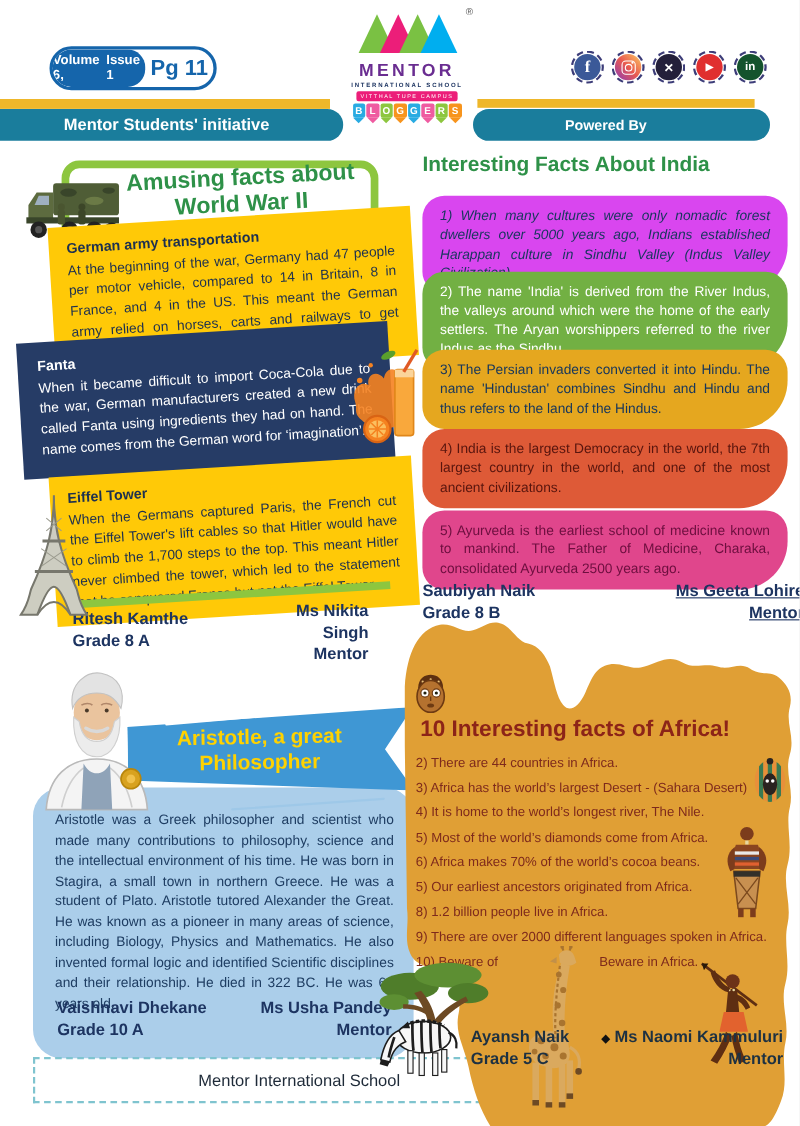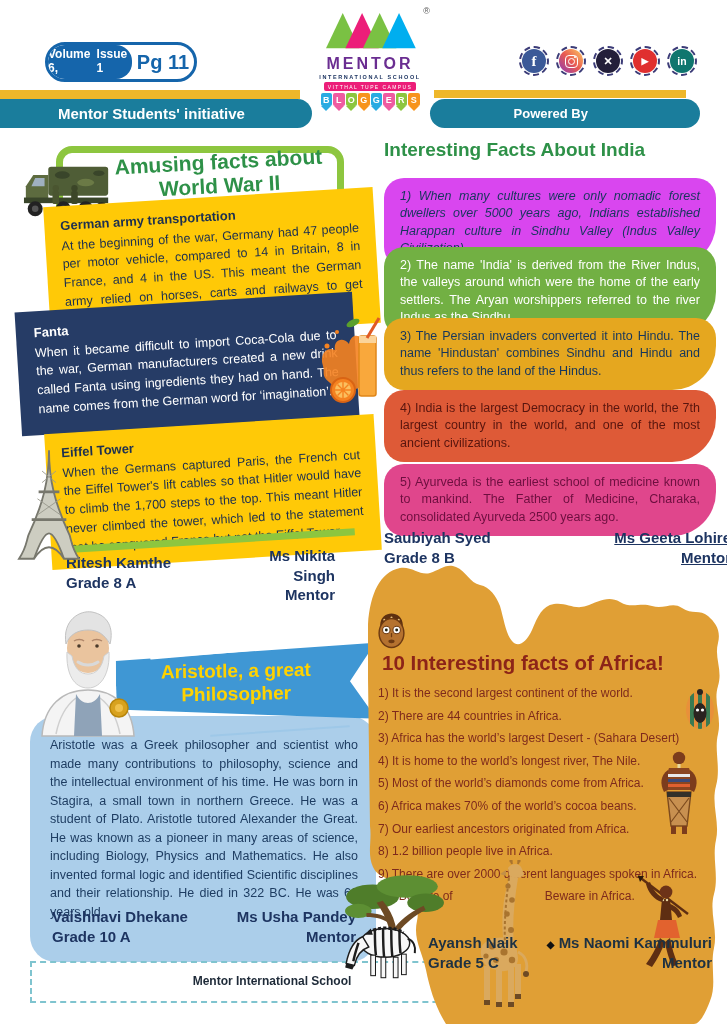--- a/index.html
+++ b/index.html
@@ -24,21 +24,21 @@
   .social { position:absolute; left:519px; top:46px; display:flex; gap:7px; }
   .soc-ring { width:30px; height:30px; border:2px dashed #3c3c78; border-radius:50%; display:flex; align-items:center; justify-content:center; }
   .soc { width:24px; height:24px; border-radius:50%; color:#fff; display:flex; align-items:center; justify-content:center; font-weight:bold; }
   .soc-fb { background:#3b5998; font-size:15px; font-family:"Liberation Serif", serif; }
   .soc-ig { background:linear-gradient(45deg,#8a3ab9,#e95950,#fccc63); }
   .ig-cam { position:relative; width:13px; height:13px; border:1.6px solid #fff; border-radius:4px; }
   .ig-cam::before { content:""; position:absolute; left:2.6px; top:2.6px; width:5px; height:5px; border:1.4px solid #fff; border-radius:50%; }
   .ig-cam::after { content:""; position:absolute; right:0.5px; top:0.5px; width:1.8px; height:1.8px; background:#fff; border-radius:50%; }
   .soc-x { background:#231f3a; font-size:11px; }
   .soc-yt { background:#e02f2f; font-size:9px; }
-  .soc-in { background:#0f766e; font-size:10.5px; }
+  .soc-in { background:#14532d; font-size:10.5px; }
 
   .ybar-left { position:absolute; left:0; top:90px; width:300px; height:9px; background:#eeb72a; }
   .tbar-left { position:absolute; left:0; top:99px; width:312px; height:29px; background:#1a7d9c; border-radius:0 15px 15px 0; color:#fff; font-weight:bold; font-size:15px; line-height:29px; padding-left:58px; }
   .ybar-right { position:absolute; left:434px; top:90px; width:252px; height:8px; background:#eeb72a; }
   .tbar-right { position:absolute; left:430px; top:99px; width:270px; height:29px; background:#1a7d9c; border-radius:15px; color:#ffffff; font-weight:bold; font-size:13px; line-height:29px; text-align:right; padding-right:112px; }
   .scribido-box { position:absolute; left:600px; top:91px; width:94px; height:37px; background:#fff; border:1px solid #ddd; border-radius:8px; text-align:center; padding-top:4px; }
   .scribido-word { font-style:italic; font-weight:bold; font-size:16px; font-family:"Liberation Serif", serif; line-height:1; }
   .scribido-sub { font-size:4.5px; color:#999; margin-top:1px; }
 
   
@@ -77,21 +77,21 @@
   .af { z-index:11; }
   .africa-title { position:absolute; left:382px; top:651px; width:338px; color:#8c2418; font-weight:bold; font-size:20.5px; z-index:11; }
   .africa-facts { position:absolute; left:378px; top:686px; width:344px; z-index:11; color:#7e2a1c; font-size:12px; }
   .af-line { margin-bottom:8.6px; }
   .af-gap { display:inline-block; width:92px; }
   .africa-credit { z-index:12; }
   .diamond { color:#111; font-size:10px; }
 
   
   .footer { position:absolute; left:30px; top:961px; width:670px; height:42px; border:2px dashed #7fc4cf; z-index:5; }
-  .foot-school { position:absolute; left:60px; top:11px; width:360px; text-align:center; font-weight:bold; font-size:12px; color:#1e2a38; }
+  .foot-school { position:absolute; left:60px; top:11px; width:360px; text-align:center; font-weight:normal; font-size:15px; color:#1e2a38; }
   .foot-div { position:absolute; left:440px; top:8px; width:2px; height:25px; background:#7b2d8b; }
   .foot-campus { position:absolute; left:470px; top:11px; font-weight:bold; font-size:13.5px; color:#1e2a38; white-space:nowrap; }
 
   .z12 { z-index:12; }
 </style>
 </head>
 <body>
 
 <div class="page">
 
@@ -254,21 +254,21 @@
   </div>
 
   <div class="india-title">Interesting Facts About India</div>
   <div class="icard ic1">1) When many cultures were only nomadic forest dwellers over 5000 years ago, Indians established Harappan culture in Sindhu Valley (Indus Valley Civilization)</div>
   <div class="icard ic2">2) The name 'India' is derived from the River Indus, the valleys around which were the home of the early settlers. The Aryan worshippers referred to the river Indus as the Sindhu.</div>
   <div class="icard ic3">3) The Persian invaders converted it into Hindu. The name 'Hindustan' combines Sindhu and Hindu and thus refers to the land of the Hindus.</div>
   <div class="icard ic4">4) India is the largest Democracy in the world, the 7th largest country in the world, and one of the most ancient civilizations.</div>
   <div class="icard ic5">5) Ayurveda is the earliest school of medicine known to mankind. The Father of Medicine, Charaka, consolidated Ayurveda 2500 years ago.</div>
 
   <div class="credit" style="left:384px; top:528px;">
-    <div>Saubiyah Syed</div>
+    <div>Saubiyah Naik</div>
     <div>Grade 8 B</div>
   </div>
   <div class="credit cr-right" style="left:605px; top:528px; width:126px;text-decoration:underline;">
     <div>Ms Geeta Lohire</div>
     <div>Mentor</div>
   </div>
 
   <div class="ar-card">
     <div class="ar-body">Aristotle was a Greek philosopher and scientist who made many contributions to philosophy, science and the intellectual environment of his time. He was born in Stagira, a small town in northern Greece. He was a student of Plato. Aristotle tutored Alexander the Great. He was known as a pioneer in many areas of science, including Biology, Physics and Mathematics. He also invented formal logic and identified Scientific disciplines and their relationship. He died in 322 BC. He was 60 years old.</div>
     <div class="credit" style="left:22px; bottom:16px; top:auto; position:absolute;">
@@ -317,27 +317,26 @@
       <circle cx="20" cy="18" r="3.6" fill="#fff" stroke="#6d3a12"></circle>
     <circle cx="10" cy="18" r="1.4" fill="#221"></circle>
       <circle cx="20" cy="18" r="1.4" fill="#221"></circle>
     <ellipse cx="15" cy="29" rx="3" ry="1.8" fill="#6d3a12"></ellipse>
     <line x1="15" y1="21" x2="15" y2="25" stroke="#6d3a12" stroke-width="1.2"></line>
   </svg>
 
   <div class="africa-title">10 Interesting facts of Africa!</div>
 
   <div class="africa-facts">
-    <div class="af-line">1) It is the second largest continent of the world.</div>
     <div class="af-line">2) There are 44 countries in Africa.</div>
     <div class="af-line">3) Africa has the world’s largest Desert - (Sahara Desert)</div>
     <div class="af-line">4) It is home to the world’s longest river, The Nile.</div>
     <div class="af-line">5) Most of the world’s diamonds come from Africa.</div>
     <div class="af-line">6) Africa makes 70% of the world’s cocoa beans.</div>
-    <div class="af-line">7) Our earliest ancestors originated from Africa.</div>
+    <div class="af-line">5) Our earliest ancestors originated from Africa.</div>
     <div class="af-line">8) 1.2 billion people live in Africa.</div>
     <div class="af-line">9) There are over 2000 different languages spoken in Africa.</div>
     <div class="af-line">
       <span>10)  Beware  of</span><span class="af-gap"></span><span>Beware in Africa.</span>
     </div>
   </div>
 
   <svg class="illus af" style="left:682px; top:686px;" width="36" height="44" viewBox="0 0 36 44">
     <defs>
         <clipPath id="m2">

